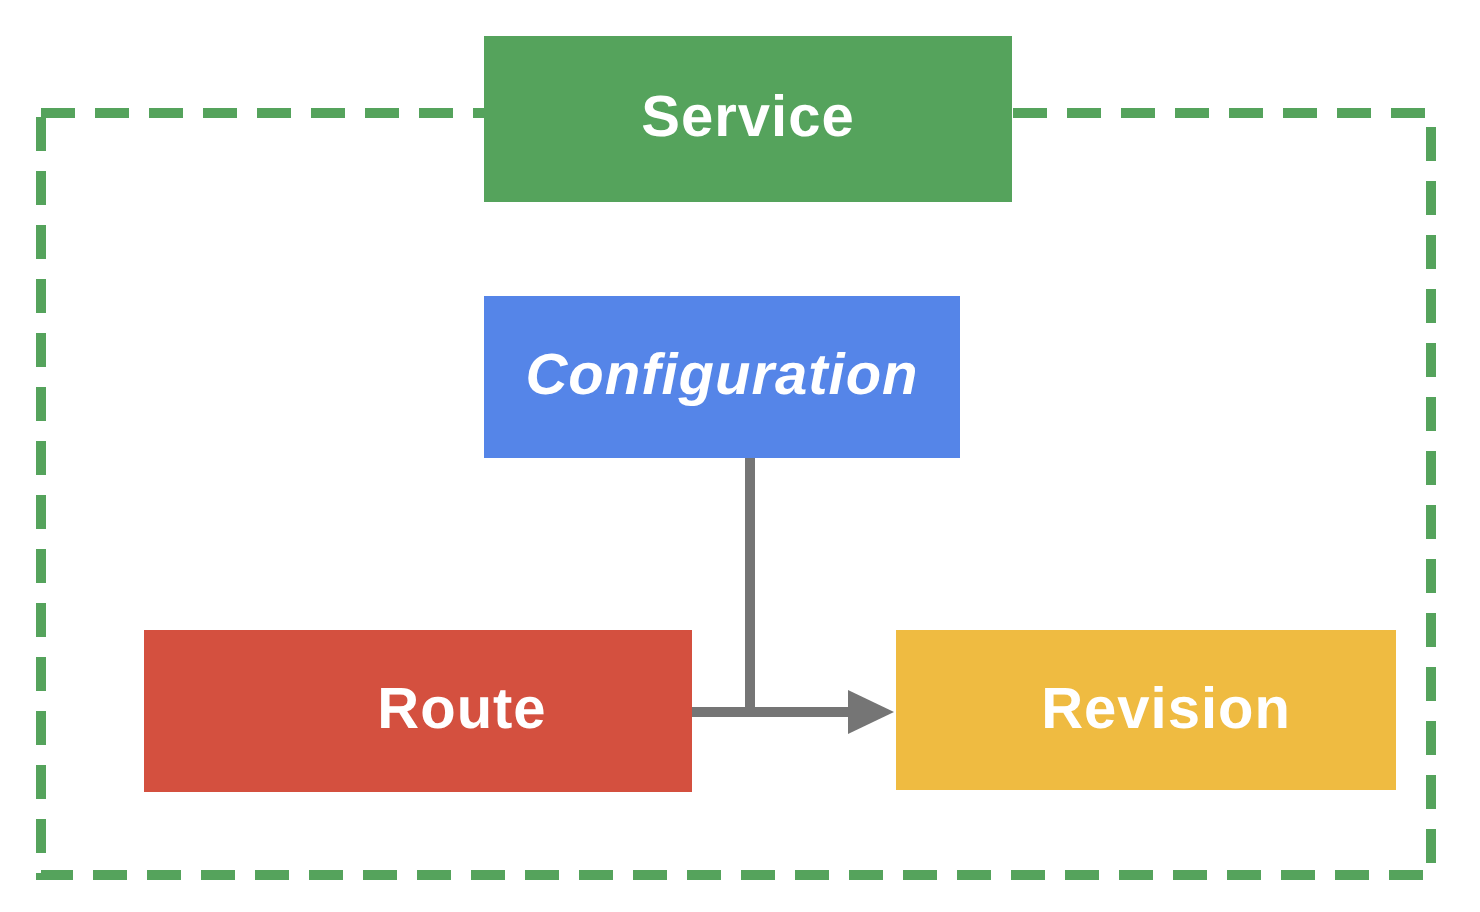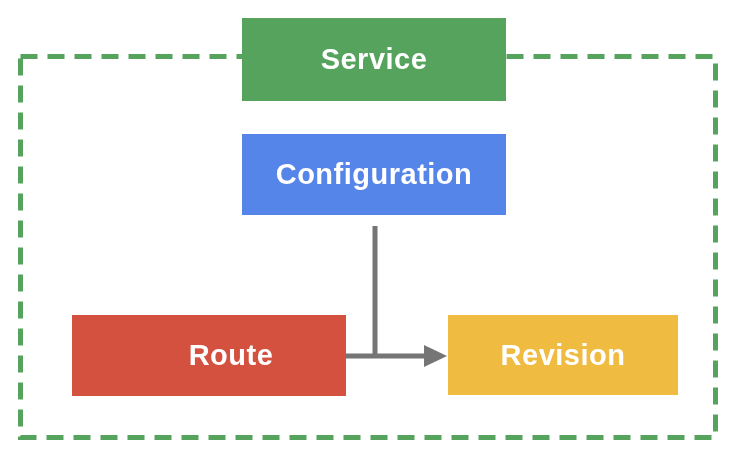--- a/index.html
+++ b/index.html
@@ -27,21 +27,21 @@
     display: flex;
     align-items: center;
     justify-content: center;
     color: #ffffff;
     font-weight: bold;
     font-size: 29px;
     letter-spacing: 0.5px;
     z-index: 2;
   }
   .node-service       { left: 242px; top: 18px;  width: 264px; height: 83px; }
-  .node-configuration { left: 242px; top: 134px; width: 264px; height: 81px; }
+  .node-configuration { left: 242px; top: 148px; width: 238px; height: 81px; font-style: italic; }
   .node-route         { left: 72px;  top: 315px; width: 230px; height: 81px; padding-left: 44px; }
   .node-revision      { left: 448px; top: 315px; width: 230px; height: 80px; }
 </style>
 </head>
 <body>
 
 <div class="canvas">
 
   <svg class="layer" viewBox="0 0 740 456">
 
@@ -57,17 +57,17 @@
   </div>
 
   <div class="node node-configuration" style="background-color: rgb(85, 133, 232);">
     <span>Configuration</span>
   </div>
 
   <div class="node node-route" style="background-color: rgb(212, 80, 63);">
     <span>Route</span>
   </div>
 
-  <div class="node node-revision" style="background-color: rgb(239, 187, 65);">
+  <div class="node node-revision" style="background-color: rgb(239, 187, 65); padding-left: 20px;">
     <span>Revision</span>
   </div>
 
 </div>
 
 </body></html>

